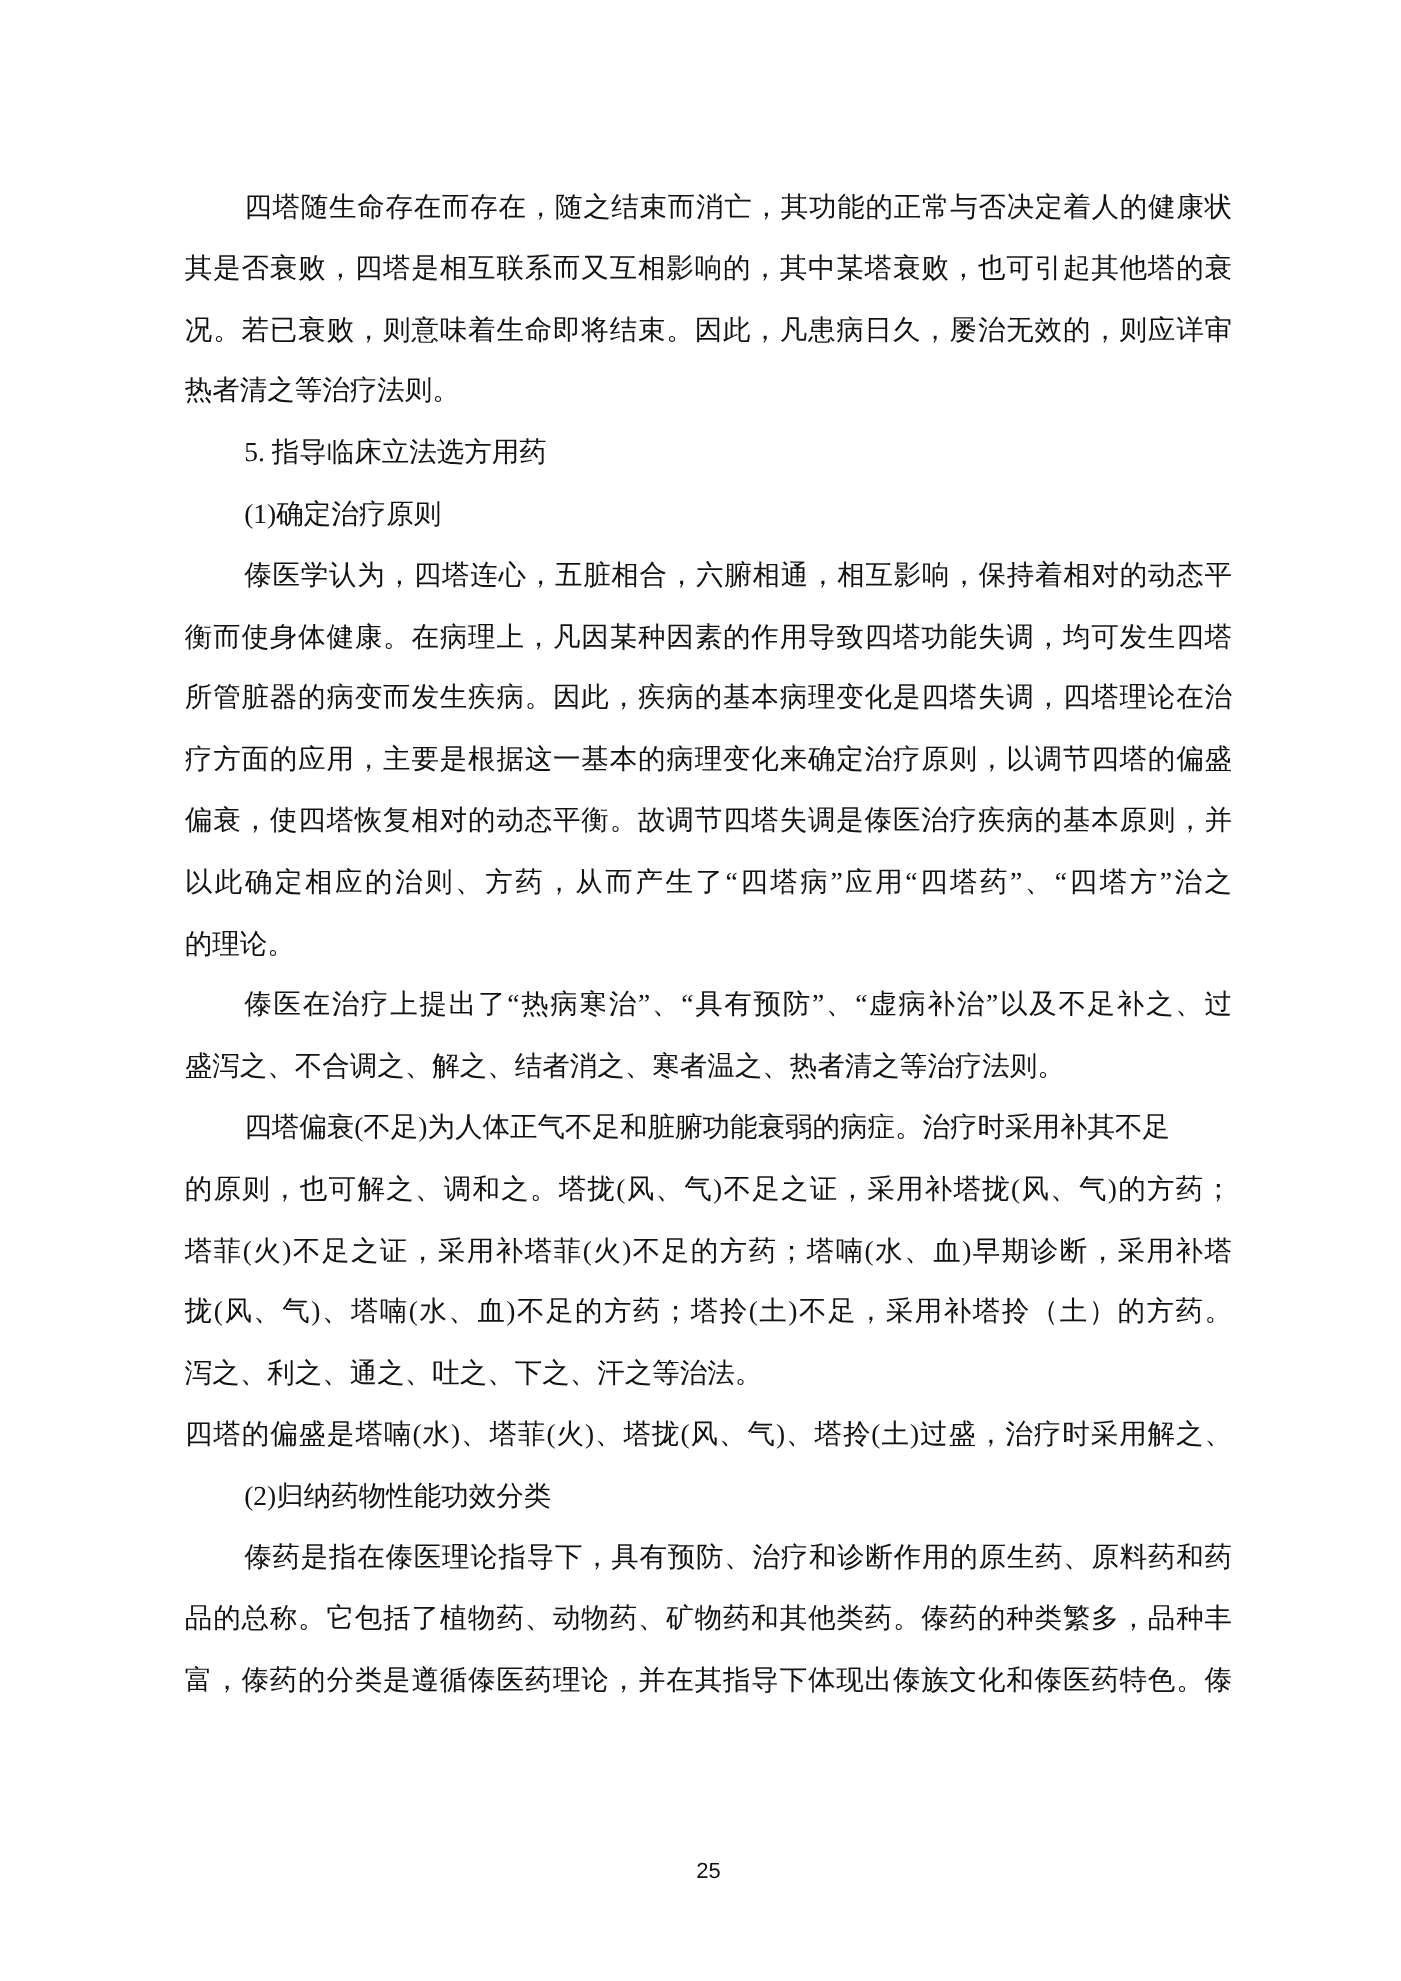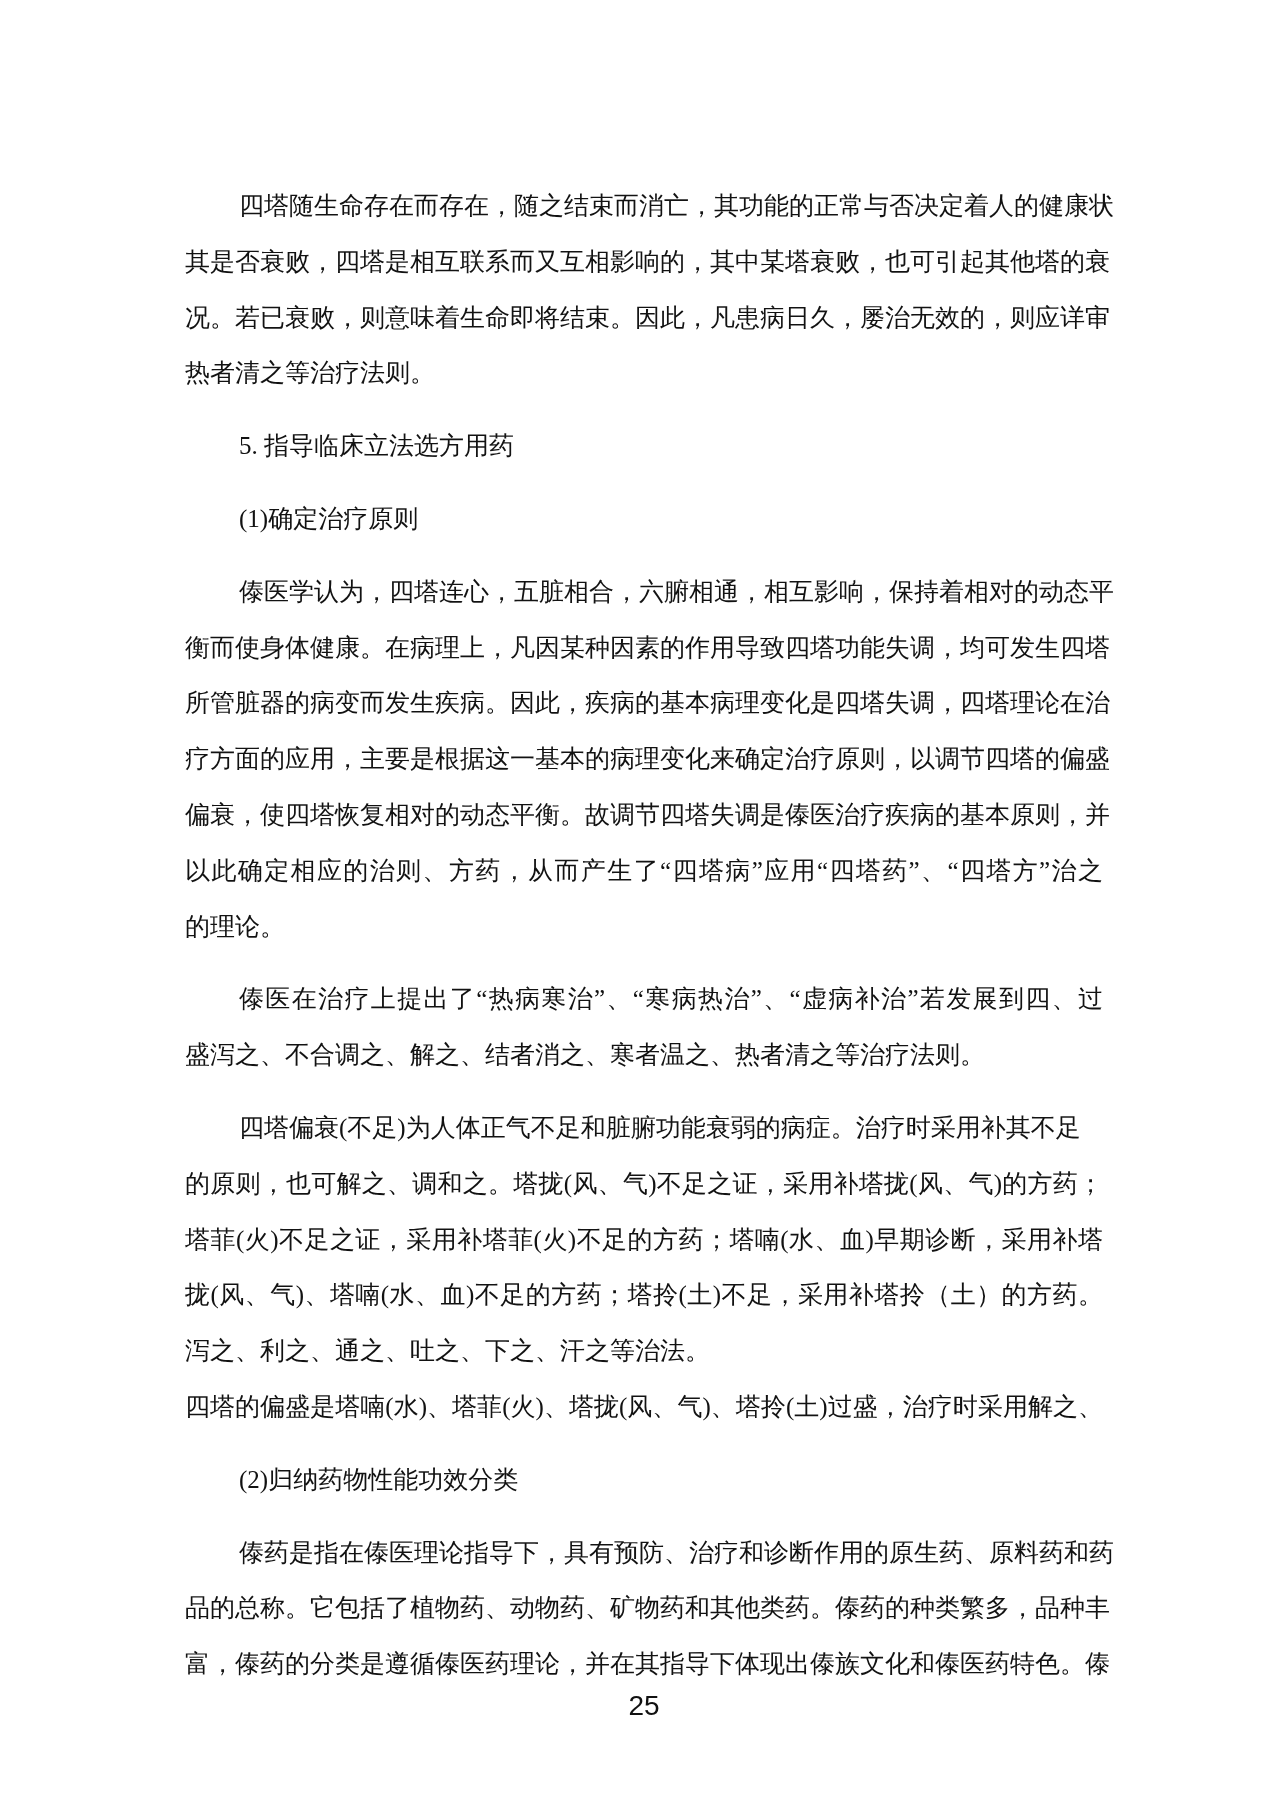--- a/index.html
+++ b/index.html
@@ -16,21 +16,21 @@
     position: absolute;
     inset: 0;
     background: #ffffff;
   }
   .text-block {
     position: absolute;
     left: 168px;
     top: 161px;
     width: 952px;
   }
-  .para { margin: 17px; padding: 0; }
+  .para { margin: 0; padding: 0; }
   .ln {
     margin: 0;
     padding: 0;
     font-size: 25px;
     line-height: 55.8px;
     height: 55.8px;
     white-space: nowrap;
     letter-spacing: 0;
     color: #121212;
   }
@@ -43,21 +43,21 @@
   .ind { text-indent: 54px; }
   .page-footer {
     position: absolute;
     left: 168px;
     top: 1690px;
     width: 952px;
     text-align: center;
   }
   .page-number {
     font-family: "Liberation Sans", "DejaVu Sans", sans-serif;
-    font-size: 28px;
+    font-size: 20px;
     color: #111111;
   }
 </style>
 </head>
 <body>
 
 <main class="page">
   <section class="text-block">
 
     <div class="para">
@@ -79,21 +79,21 @@
       <p class="ln j ind">傣医学认为，四塔连心，五脏相合，六腑相通，相互影响，保持着相对的动态平</p>
       <p class="ln j">衡而使身体健康。在病理上，凡因某种因素的作用导致四塔功能失调，均可发生四塔</p>
       <p class="ln j">所管脏器的病变而发生疾病。因此，疾病的基本病理变化是四塔失调，四塔理论在治</p>
       <p class="ln j">疗方面的应用，主要是根据这一基本的病理变化来确定治疗原则，以调节四塔的偏盛</p>
       <p class="ln j">偏衰，使四塔恢复相对的动态平衡。故调节四塔失调是傣医治疗疾病的基本原则，并</p>
       <p class="ln j">以此确定相应的治则、方药，从而产生了“四塔病”应用“四塔药”、“四塔方”治之</p>
       <p class="ln">的理论。</p>
     </div>
 
     <div class="para">
-      <p class="ln j ind">傣医在治疗上提出了“热病寒治”、“寒病热治”、“虚病补治”若发展到四、过</p>
+      <p class="ln j ind">傣医在治疗上提出了“热病寒治”、“具有预防”、“虚病补治”以及不足补之、过</p>
       <p class="ln">盛泻之、不合调之、解之、结者消之、寒者温之、热者清之等治疗法则。</p>
     </div>
 
     <div class="para">
       <p class="ln ind">四塔偏衰(不足)为人体正气不足和脏腑功能衰弱的病症。治疗时采用补其不足</p>
       <p class="ln j">的原则，也可解之、调和之。塔拢(风、气)不足之证，采用补塔拢(风、气)的方药；</p>
       <p class="ln j">塔菲(火)不足之证，采用补塔菲(火)不足的方药；塔喃(水、血)早期诊断，采用补塔</p>
       <p class="ln j">拢(风、气)、塔喃(水、血)不足的方药；塔拎(土)不足，采用补塔拎（土）的方药。</p>
       <p class="ln">泻之、利之、通之、吐之、下之、汗之等治法。</p>
       <p class="ln j">四塔的偏盛是塔喃(水)、塔菲(火)、塔拢(风、气)、塔拎(土)过盛，治疗时采用解之、</p>

